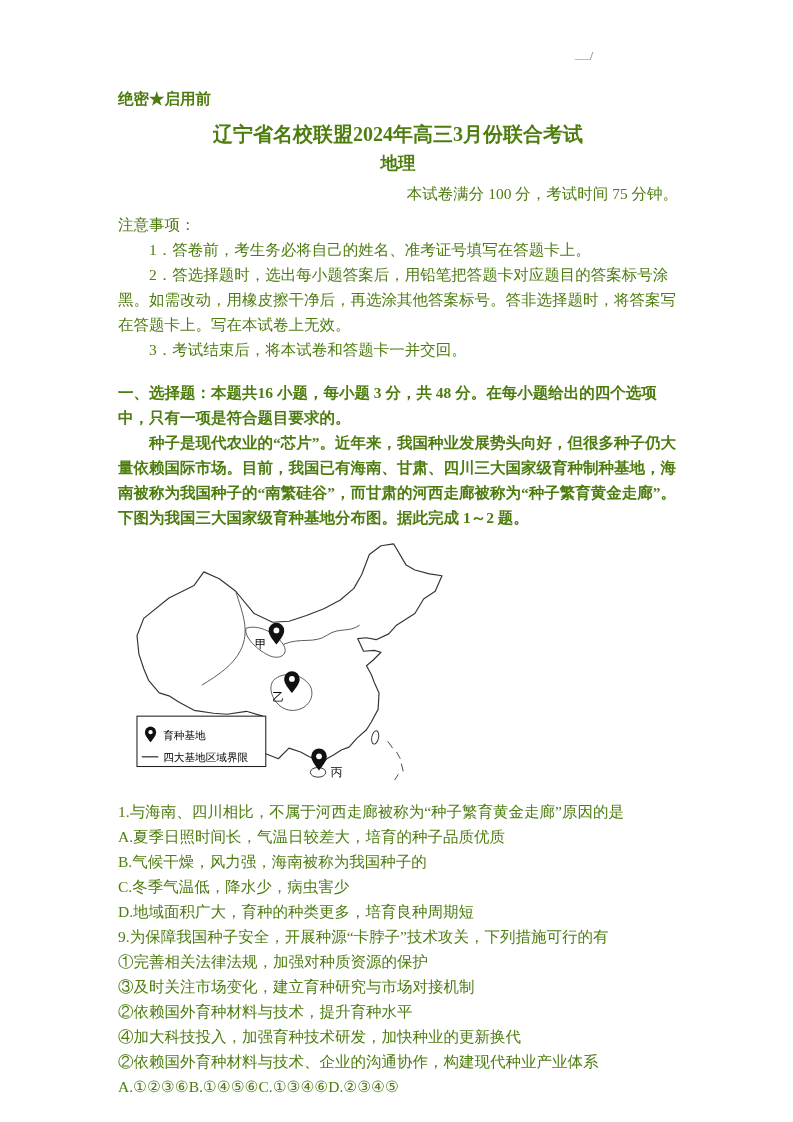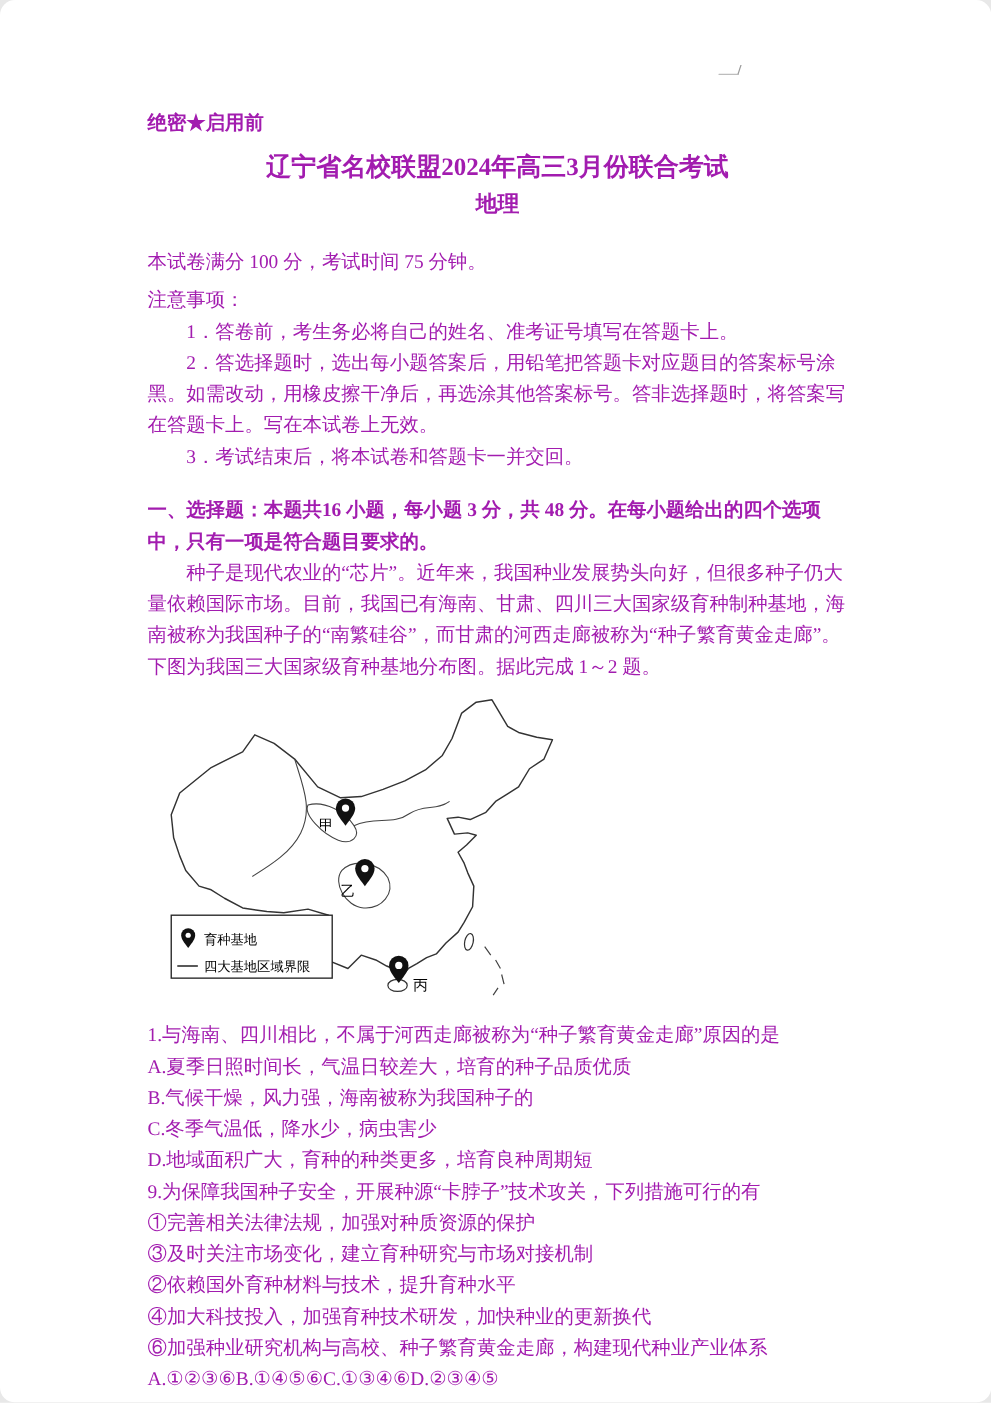--- a/index.html
+++ b/index.html
@@ -2,36 +2,35 @@
 <html><head>
 <meta charset="utf-8">
 <style>
   html,body { margin:0; padding:0; background:#e8e8e8; }
   .page {
     position:relative;
     width:793px; height:1122px;
     margin:0 auto;
     background:#fff;
     overflow:hidden;
-    color:#a21caf;
+    color:#4d7c0f;
     font-family:"Liberation Serif","DejaVu Serif",serif;
     font-size:15.5px;
     line-height:25px;
-    border-radius:12px;
   }
   .content { position:absolute; left:118px; top:86px; width:560px; }
   p { margin:0; }
   .ti2 { text-indent:2em; }
   .classification { font-weight:bold; font-size:15.5px; }
   .exam-title { font-size:20px; font-weight:bold; text-align:center; margin:8px 0 0 0; line-height:30px; }
   .subject-title { font-size:17.5px; font-weight:bold; text-align:center; margin:0 0 4px 0; line-height:28px; }
-  .exam-info { text-align:left; margin:20px 0 6px 0; }
+  .exam-info { text-align:right; margin:4px 0 6px 0; }
   .notice-head { font-weight:normal; }
   .section-head { font-weight:bold; margin-top:18px; }
-  .passage { text-indent:2em; }
+  .passage { text-indent:2em;font-weight:bold; }
   figure.map-fig { margin:8px 0 10px 16px; }
   svg text { font-family:"Liberation Serif","DejaVu Serif",serif; }
   .stray-mark {
     position:absolute; left:576px; top:52px;
     width:15px; height:7px;
     border-right:1.5px solid #9a9a9a;
     border-bottom:1.5px solid #bdbdbd;
     transform:skewX(-18deg);
   }
 </style>
@@ -101,17 +100,17 @@
     <p>A.夏季日照时间长，气温日较差大，培育的种子品质优质</p>
     <p>B.气候干燥，风力强，海南被称为我国种子的</p>
     <p>C.冬季气温低，降水少，病虫害少</p>
     <p>D.地域面积广大，育种的种类更多，培育良种周期短</p>
 
     <p>9.为保障我国种子安全，开展种源“卡脖子”技术攻关，下列措施可行的有</p>
     <p>①完善相关法律法规，加强对种质资源的保护</p>
     <p>③及时关注市场变化，建立育种研究与市场对接机制</p>
     <p>②依赖国外育种材料与技术，提升育种水平</p>
     <p>④加大科技投入，加强育种技术研发，加快种业的更新换代</p>
-    <p>⑥加强种业研究机构与高校、种子繁育黄金走廊，构建现代种业产业体系</p>
+    <p>②依赖国外育种材料与技术、企业的沟通协作，构建现代种业产业体系</p>
     <p>A.①②③⑥B.①④⑤⑥C.①③④⑥D.②③④⑤</p>
 
   </div>
 </div>
 
 </body></html>

